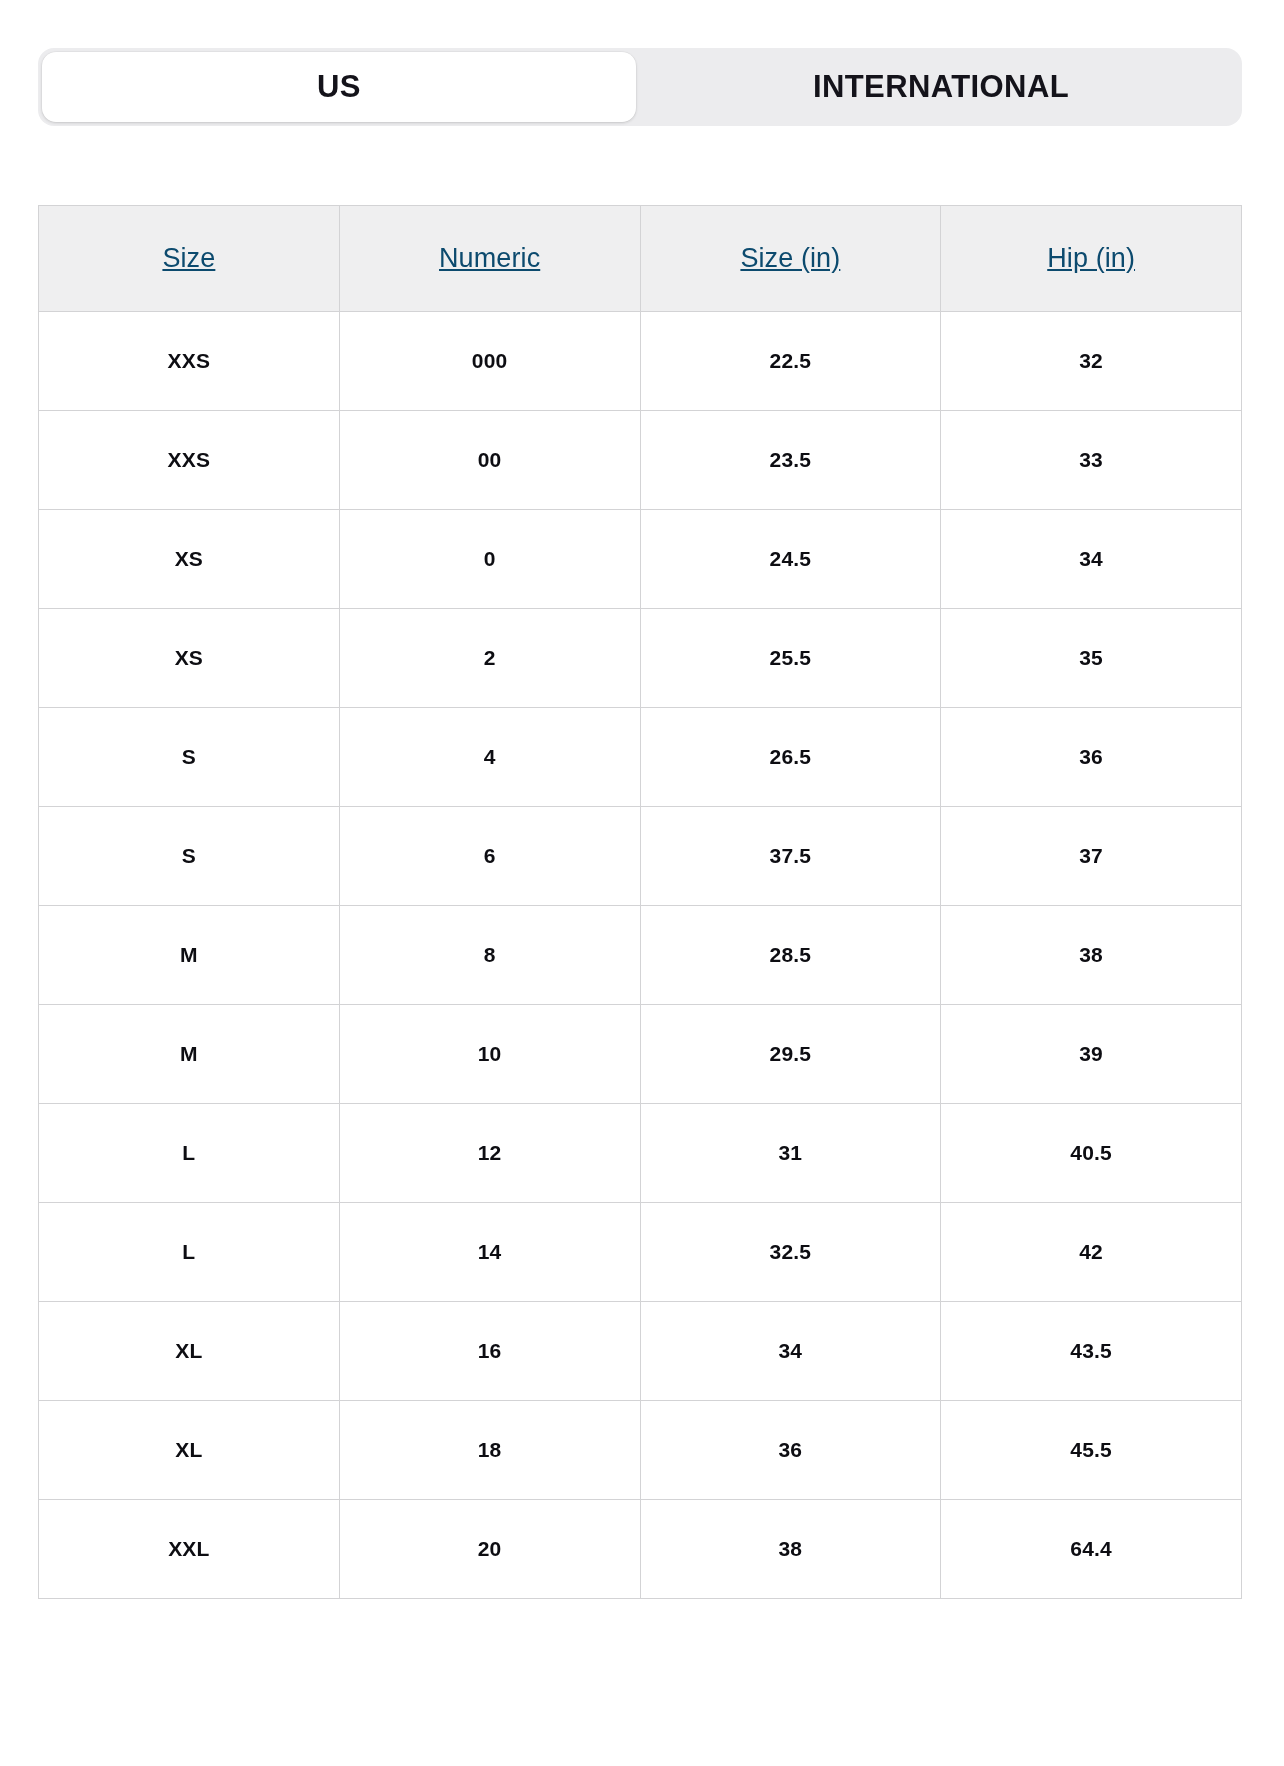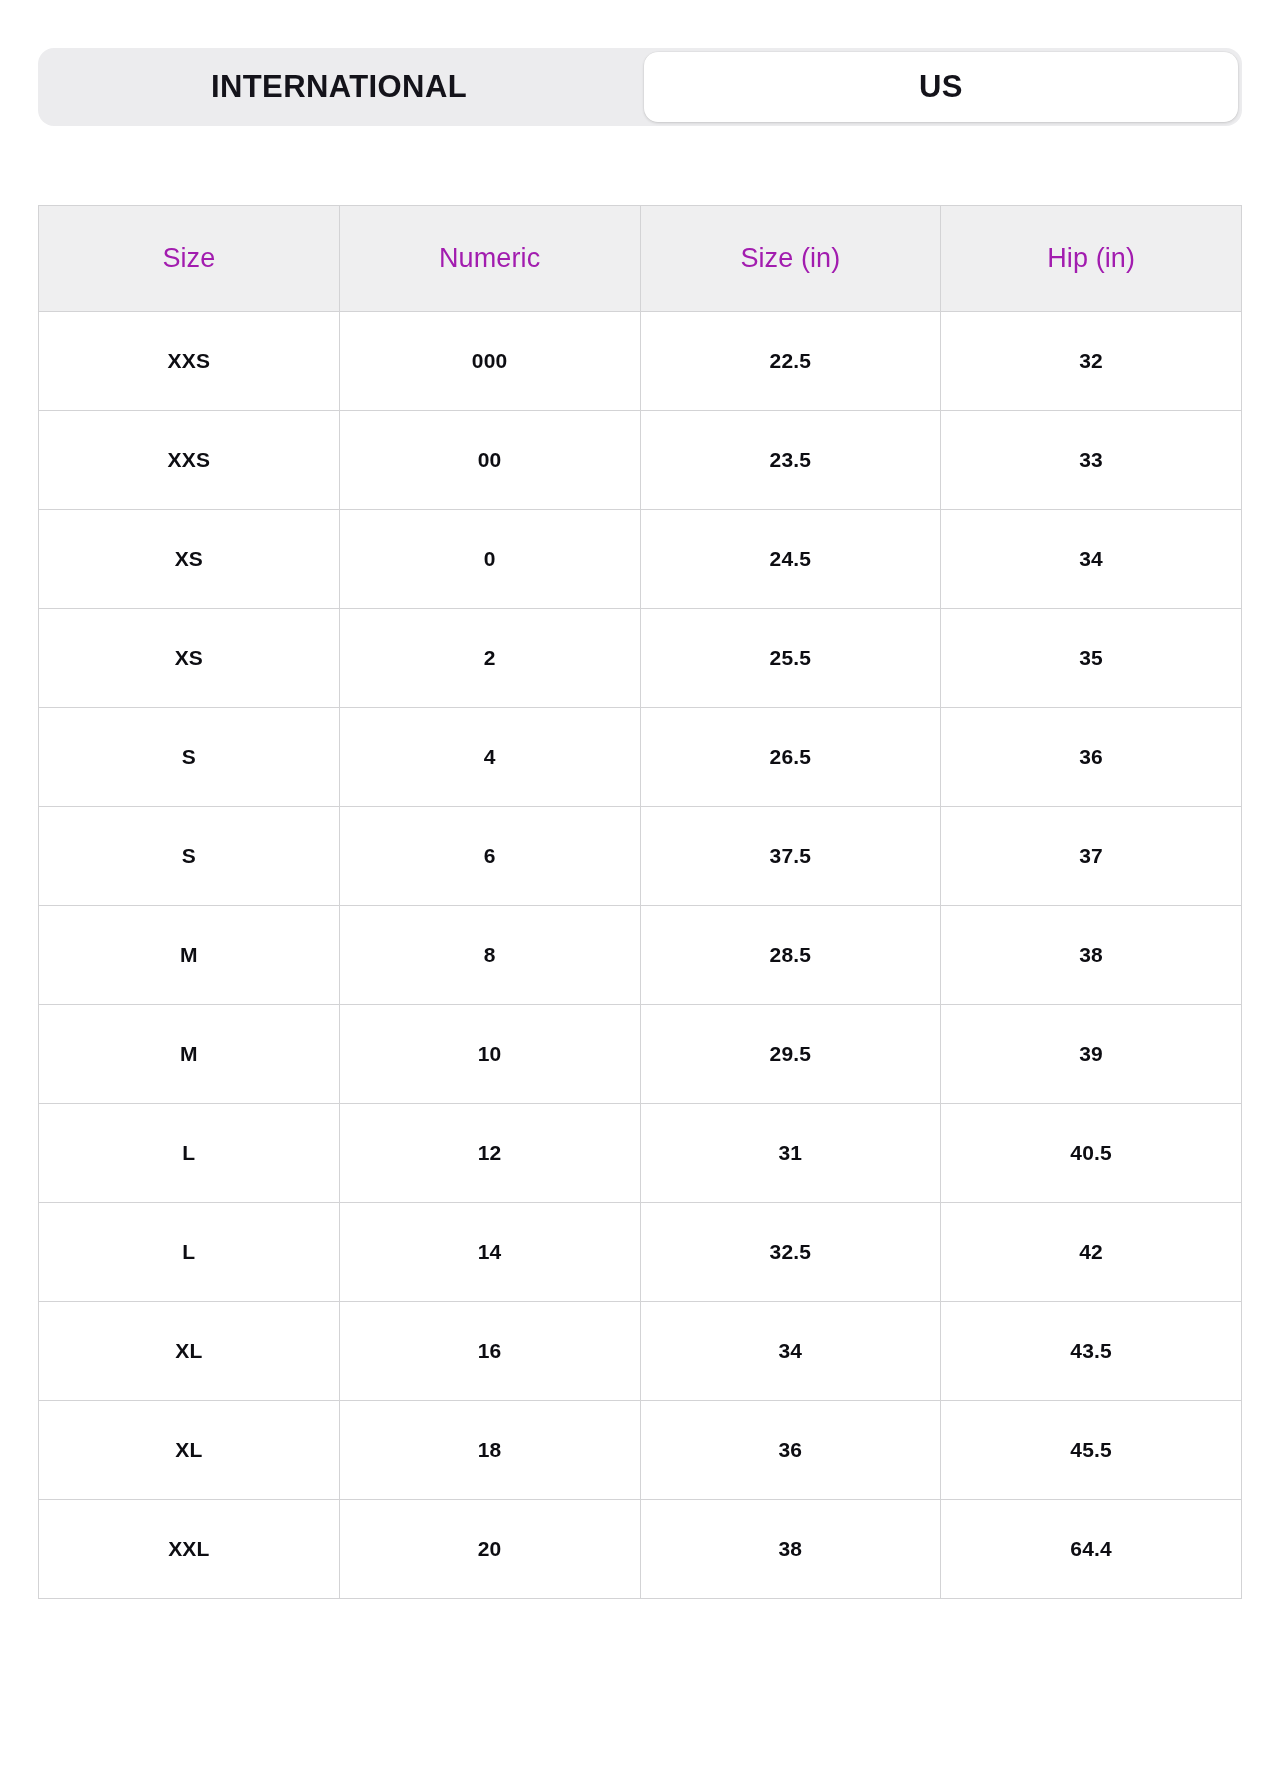--- a/index.html
+++ b/index.html
@@ -83,41 +83,42 @@
     border: 1px solid #d3d3d5;
     text-align: center;
     vertical-align: middle;
     box-sizing: border-box;
   }
   table.size-table thead th {
     background: #efeff0;
     height: 106px;
     font-size: 27px;
     font-weight: 400;
-    color: #a21caf;
+    color: #0c4a6e;
     letter-spacing: 0.1px;
+    text-decoration: underline;
   }
   table.size-table tbody td {
     background: #ffffff;
     height: 99px;
     font-size: 21px;
     font-weight: 700;
     color: #0d0d12;
     letter-spacing: 0.2px;
   }
 </style>
 </head>
 <body>
 
 <div class="page">
 
   <div class="segmented-wrap">
     <div class="segmented">
+      <button class="seg-btn active">US</button>
       <button class="seg-btn">INTERNATIONAL</button>
-      <button class="seg-btn active">US</button>
     </div>
   </div>
 
   <div class="table-wrap">
     <table class="size-table">
       <colgroup>
           <col>
           <col>
           <col>
           <col>

